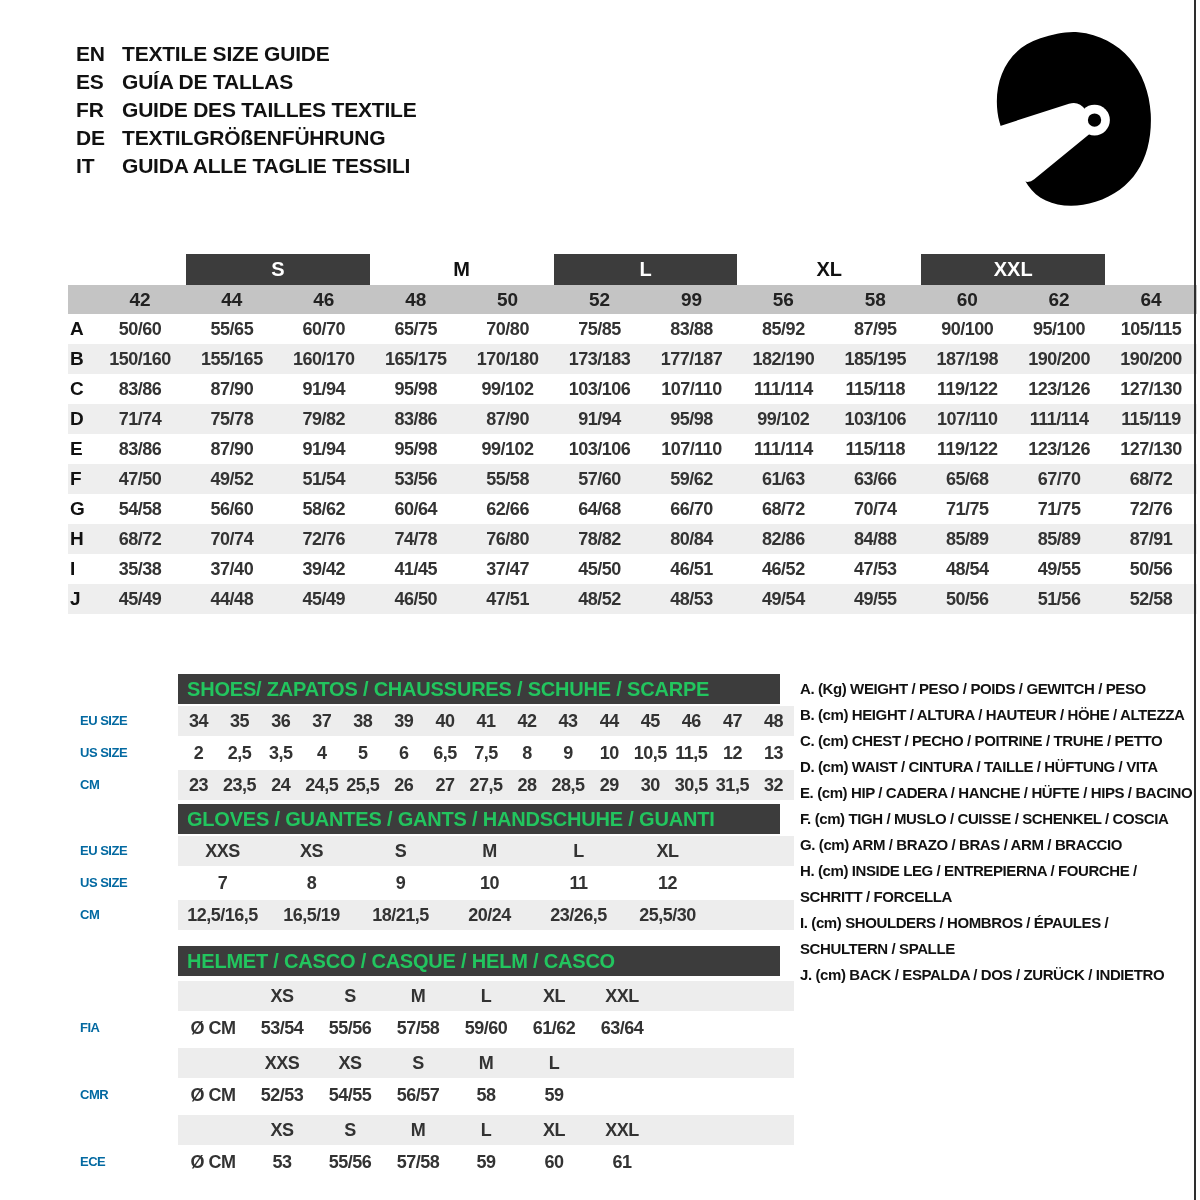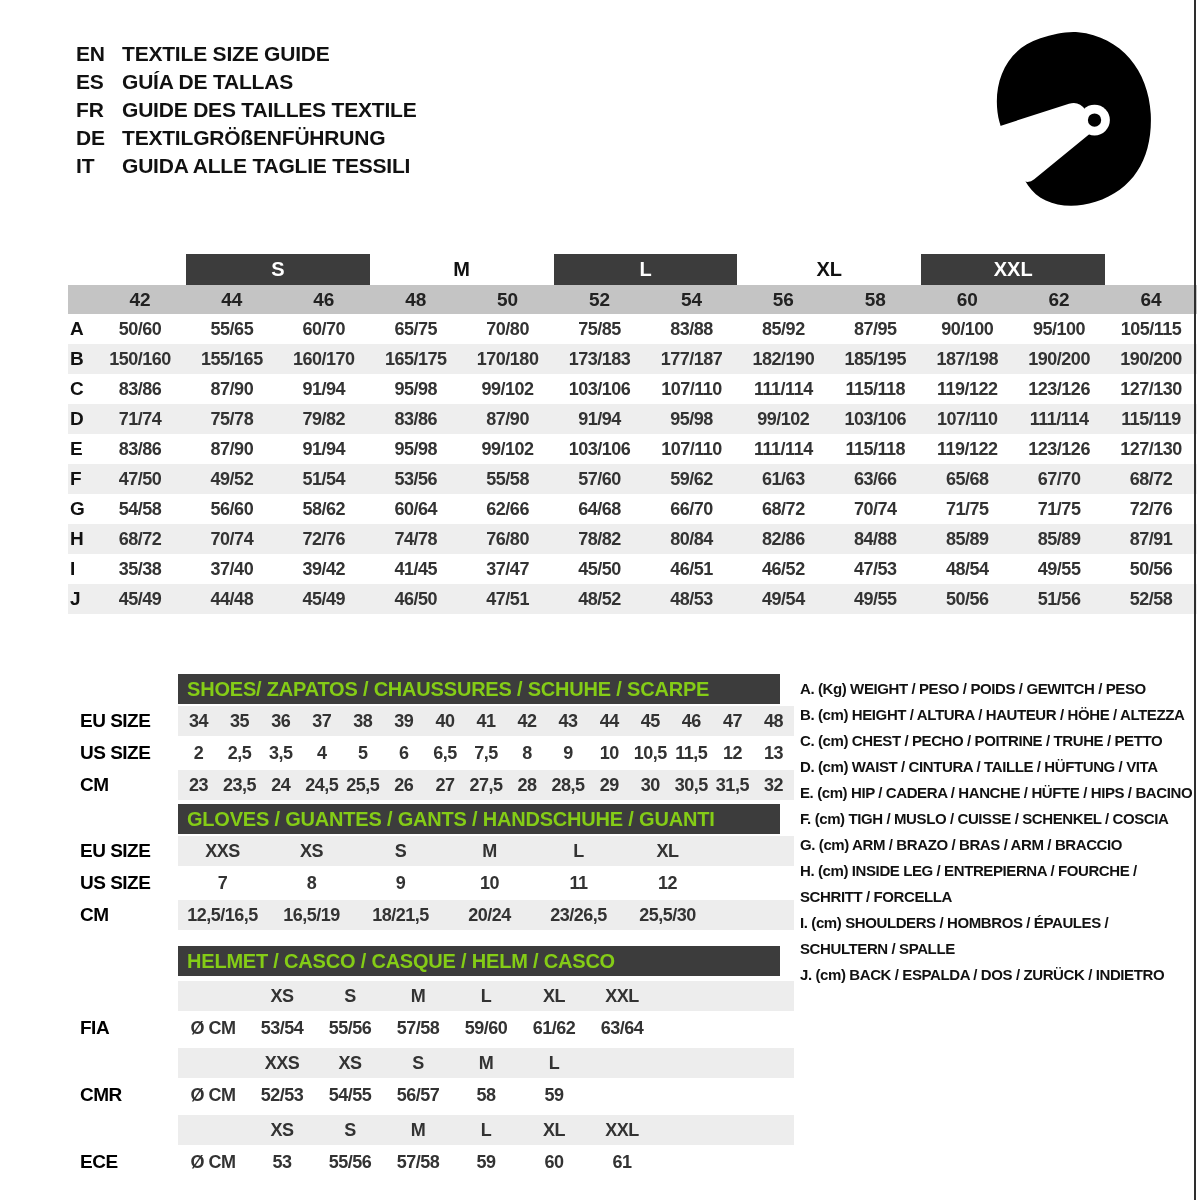--- a/index.html
+++ b/index.html
@@ -23,24 +23,24 @@
   .mt-numbers{background:#c4c4c4;height:29px;line-height:29px;font-size:19px;color:#222;text-align:center;}
   .mt-row{height:30px;line-height:30px;font-size:18px;color:#333;text-align:center;letter-spacing:-0.5px;}
   .mt-row.alt{background:#eeeeee;}
   .mt-letter{text-align:left;font-size:19px;color:#111;letter-spacing:0;padding-left:2px;}
 
   
   .sub{position:absolute;left:80px;}
   .shoes{top:674px;}
   .gloves{top:804px;}
   .helmet-t{top:946px;}
-  .sub-bar{margin-left:98px;width:602px;height:30px;background:#3c3c3c;color:#84cc16;
+  .sub-bar{margin-left:98px;width:602px;height:30px;background:#3c3c3c;color:#22c55e;
            font-size:20px;line-height:30px;padding-left:9px;box-sizing:border-box;letter-spacing:-0.2px;}
   .s-row{display:flex;height:30px;line-height:30px;margin-top:2px;}
-  .s-label{width:98px;flex:0 0 98px;font-size:19px;letter-spacing:-0.5px;color:#000000;}
+  .s-label{width:98px;flex:0 0 98px;font-size:13px;letter-spacing:-0.5px;color:#0369a1;}
   .s-cells{width:616px;display:grid;font-size:18px;color:#333;text-align:center;letter-spacing:-0.5px;}
   .s-cells.shade{background:#ededed;}
   .shoes .s-cells{grid-template-columns:repeat(15,1fr);}
   .gloves .s-cells{grid-template-columns:repeat(6,89px) auto;}
   .helmet-t .s-cells{grid-template-columns:70px repeat(6,68px) auto;}
   .helmet-t .s-row.gap{margin-top:5px;}
 
   
   .legend{position:absolute;left:800px;top:676px;width:398px;}
   .legend-line{font-size:15px;line-height:26px;letter-spacing:-0.4px;white-space:nowrap;color:#111;}
@@ -94,21 +94,21 @@
         <div class="band-cell hl" style="grid-column: 11 / span 2;">XXL</div>
       </div>
     <div class="mt-grid mt-numbers" id="mt-numbers">
         <span class="mt-letter"></span>
         <span>42</span>
         <span>44</span>
         <span>46</span>
         <span>48</span>
         <span>50</span>
         <span>52</span>
-        <span>54</span>
+        <span>99</span>
         <span>56</span>
         <span>58</span>
         <span>60</span>
         <span>62</span>
         <span>64</span>
       </div>
     <div id="mt-rows">
         <div class="mt-grid mt-row">
           <span class="mt-letter">A</span>
           <span>50/60</span>

